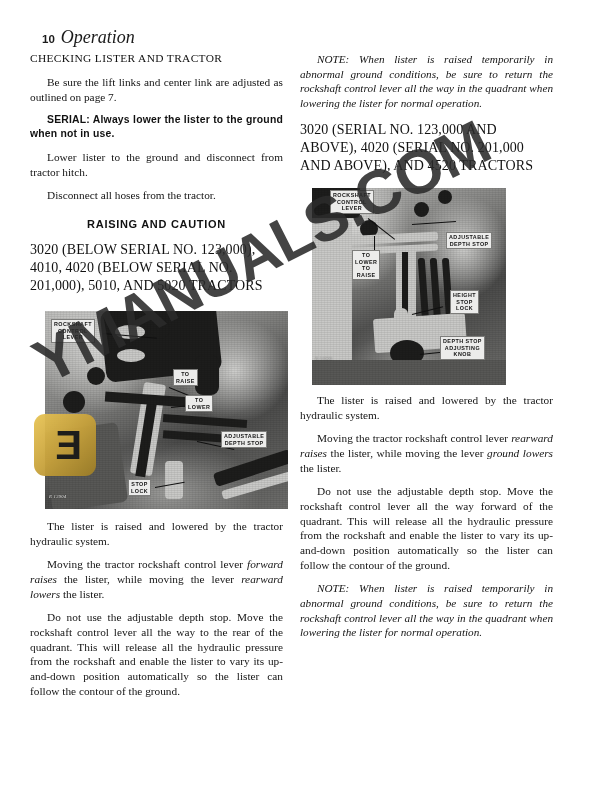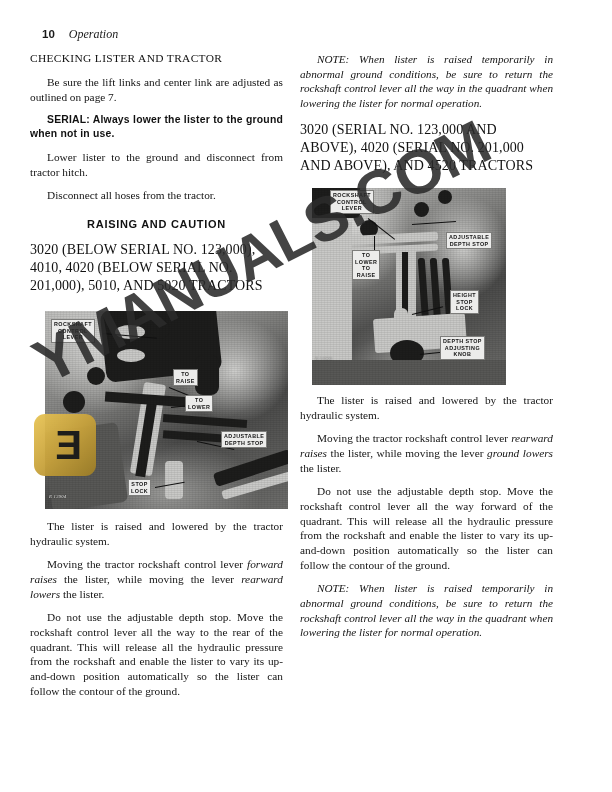--- a/index.html
+++ b/index.html
@@ -23,32 +23,32 @@
     height: 792px;
   }
 
   
   .running-head {
     position: absolute;
     left: 42px;
     top: 27px;
     display: flex;
     align-items: baseline;
-    gap: 14px;
+    gap: 6px;
   }
   .folio {
     font-family: "Liberation Sans", sans-serif;
     font-size: 11.5px;
     font-weight: bold;
     color: #1a1a1a;
   }
   .head-title {
     font-family: "Liberation Serif", serif;
     font-style: italic;
-    font-size: 12px;
+    font-size: 18px;
     color: #1a1a1a;
   }
 
   
   .col {
     position: absolute;
     top: 52px;
     width: 253px;
   }
   .col-left  { left: 30px; }

